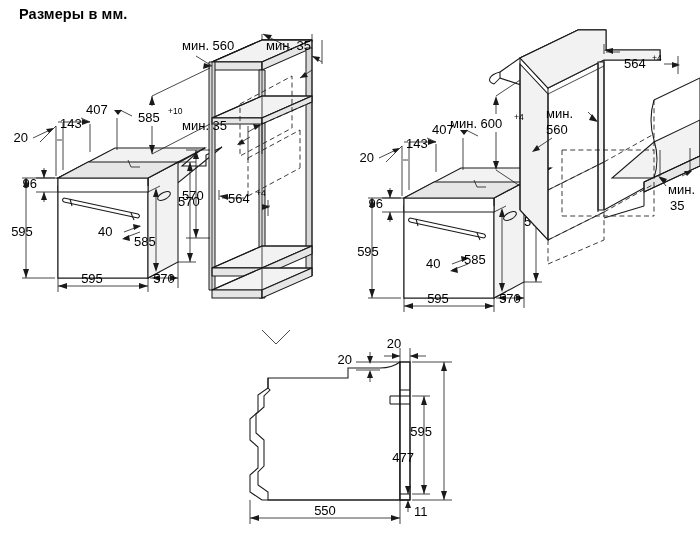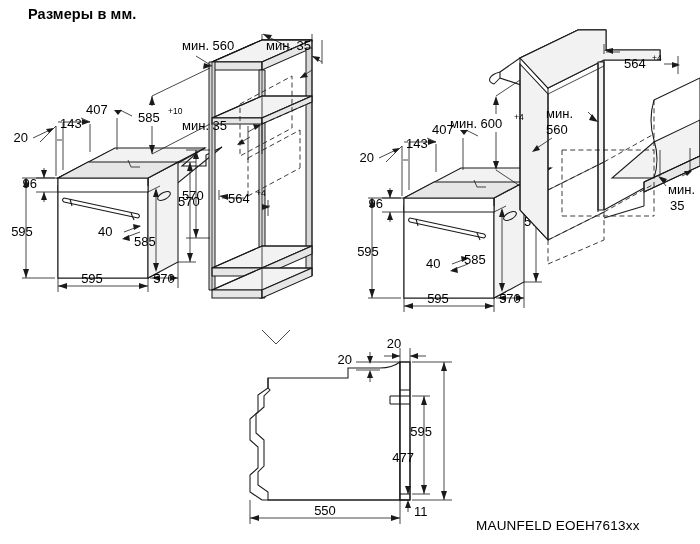--- a/index.html
+++ b/index.html
@@ -15,21 +15,21 @@
     overflow: hidden;
   }
   #root {
     position: absolute;
     left: 0; top: 0;
     width: 700px;
     height: 544px;
   }
   .title {
     position: absolute;
-    left: 28px;
+    left: 19px;
     top: 6px;
     font-size: 14.5px;
     font-weight: bold;
     color: #000;
     letter-spacing: 0.1px;
   }
   .model {
     position: absolute;
     left: 476px;
     top: 518px;
@@ -62,21 +62,20 @@
   .face-mid { fill: #e6e6e6; stroke: #1a1a1a; stroke-width: 1.05; }
   .face-white { fill: #ffffff; stroke: #1a1a1a; stroke-width: 1.05; }
   .face-edge { fill: #d8d8d8; stroke: #1a1a1a; stroke-width: 1; }
 </style>
 </head>
 <body>
 
 <div id="root">
 
   <div class="title">Размеры в мм.</div>
-  <div class="model">MAUNFELD EOEH7613xx</div>
 
   <svg class="draw" viewBox="0 0 700 544">
 
     <g>
 
       <polygon class="face-light" points="58,178 108,152 198,152 182,166 206,166 206,155 222,147 163,195"></polygon>
 
       <polygon class="face-light" points="58,178 115,148 205,148 148,180"></polygon>
 
       <polygon class="face-white" points="58,178 148,178 148,278 58,278"></polygon>

